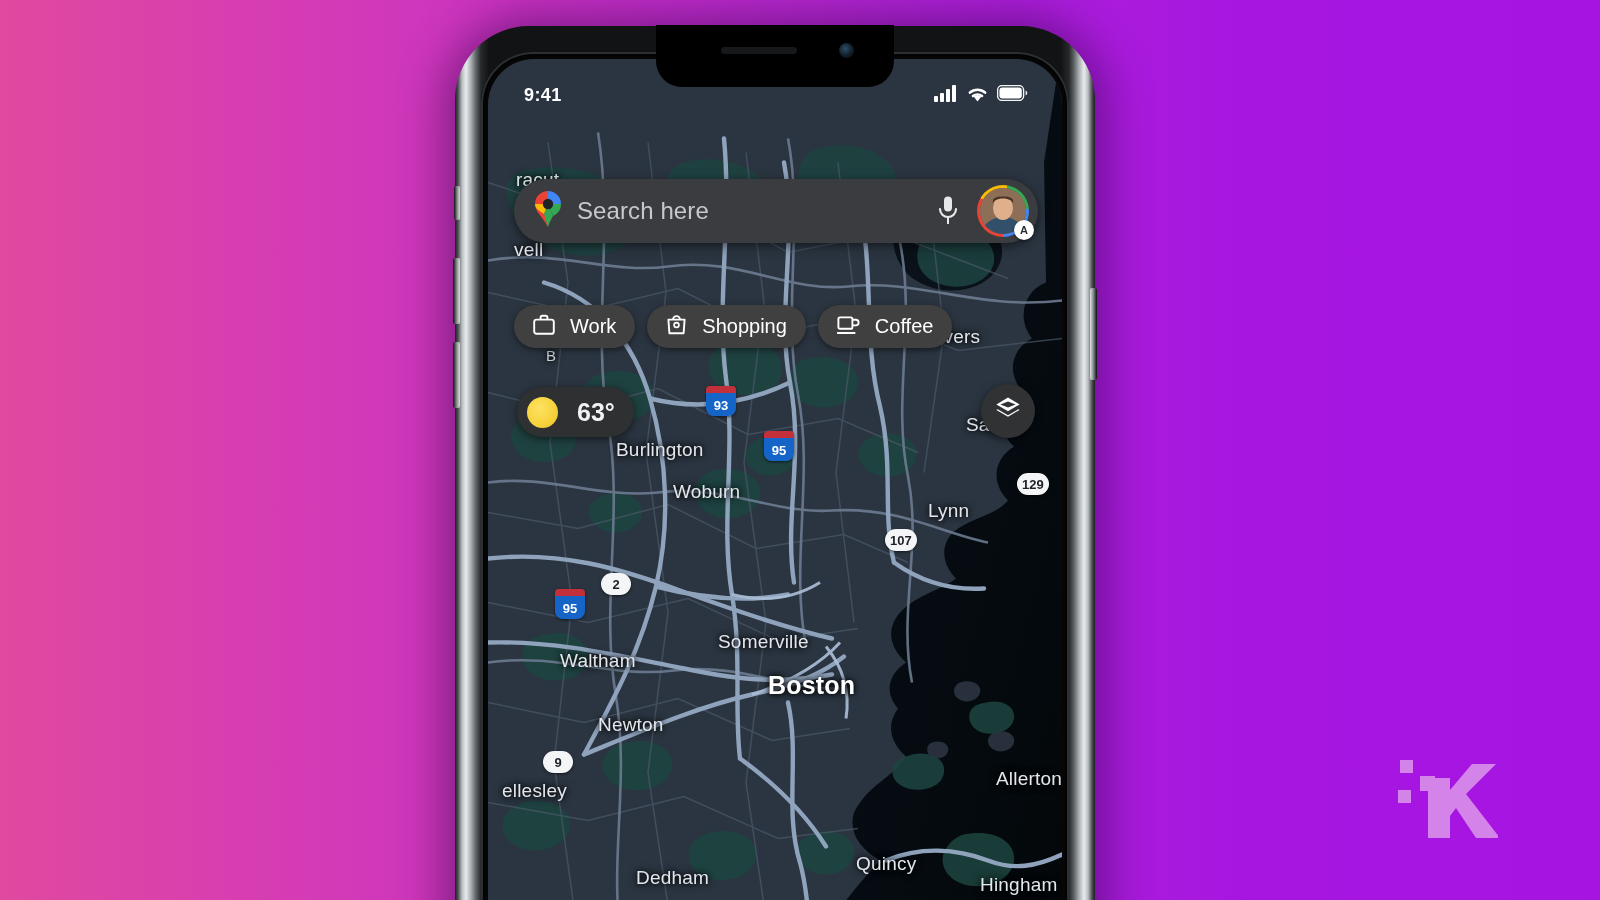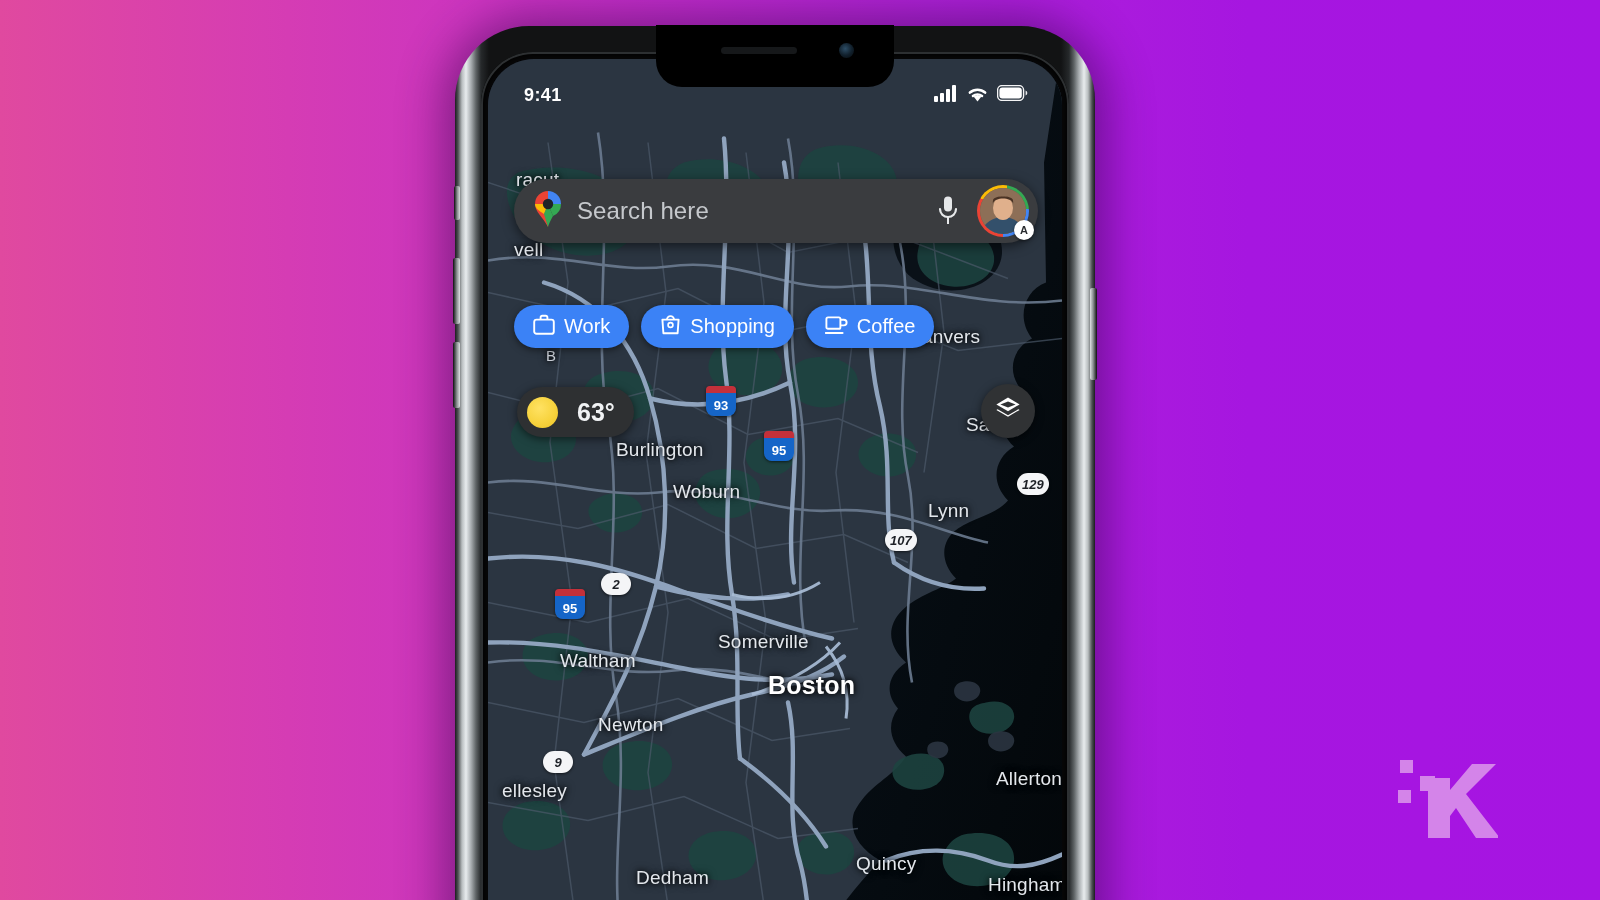--- a/index.html
+++ b/index.html
@@ -109,21 +109,20 @@
   .map-label.sm { font-size: 15px; color: #c9ced6; }
 
   
   .shield-us {
     position: absolute;
     min-width: 30px; height: 22px; padding: 7px 5px;
     background: #f4f5f7; border-radius: 11px;
     color: #1d2026; font-size: 13px; font-weight: bold;
     display: flex; align-items: center; justify-content: center;
     box-shadow: 0 1px 3px rgba(0,0,0,.6);
-    font-style: italic;
   }
   .shield-i {
     position: absolute; width: 30px; height: 30px;
     display: flex; align-items: flex-end; justify-content: center;
     background: linear-gradient(180deg, #c4303a 0 7px, #1565c8 7px 100%);
     border-radius: 4px 4px 8px 8px;
     color: #fff; font-size: 13px; font-weight: bold;
     padding-bottom: 3px;
     box-shadow: 0 1px 3px rgba(0,0,0,.6);
   }
@@ -176,24 +175,24 @@
     box-shadow: 0 1px 3px rgba(0,0,0,.5);
   }
 
   
   .chips {
     position: absolute; left: 26px; right: 0; top: 246px;
     display: flex; gap: 12px; align-items: center;
     z-index: 24;
   }
   .chip {
-    display: flex; align-items: center; gap: 9px;
+    display: flex; align-items: center; gap: 15px;
     height: 43px; padding: 0 19px;
     border-radius: 22px;
-    background: #3b82f6;
+    background: #404040;
     color: #fff; font-size: 20px; white-space: nowrap;
     box-shadow: 0 2px 7px rgba(0,0,0,.5);
     cursor: pointer;
     flex: 0 0 auto;
   }
 
   
   .weather-pill {
     position: absolute; left: 29px; top: 328px;
     display: flex; align-items: center; gap: 19px;
@@ -358,21 +357,21 @@
       <div class="map-label md" style="left:185px;top:422px;">Woburn</div>
       <div class="map-label md" style="left:440px;top:441px;">Lynn</div>
       <div class="map-label md" style="left:230px;top:572px;">Somerville</div>
       <div class="map-label md" style="left:72px;top:591px;">Waltham</div>
       <div class="map-label lg" style="left:280px;top:612px;">Boston</div>
       <div class="map-label md" style="left:110px;top:655px;">Newton</div>
       <div class="map-label md" style="left:508px;top:709px;">Allerton</div>
       <div class="map-label md" style="left:14px;top:721px;">ellesley</div>
       <div class="map-label md" style="left:148px;top:808px;">Dedham</div>
       <div class="map-label md" style="left:368px;top:794px;">Quincy</div>
-      <div class="map-label md" style="left:492px;top:815px;margin-left:8px;">Hingham</div>
+      <div class="map-label md" style="left:492px;top:815px;">Hingham</div>
 
       <div class="shield-i" style="left:218px;top:327px;text-align:right;">93</div>
       <div class="shield-i" style="left:276px;top:372px;">95</div>
       <div class="shield-us" style="left:529px;top:414px;">129</div>
       <div class="shield-us" style="left:397px;top:470px;">107</div>
       <div class="shield-us" style="left:113px;top:514px;">2</div>
       <div class="shield-i" style="left:67px;top:530px;">95</div>
       <div class="shield-us" style="left:55px;top:692px;">9</div>
     </div>
 

